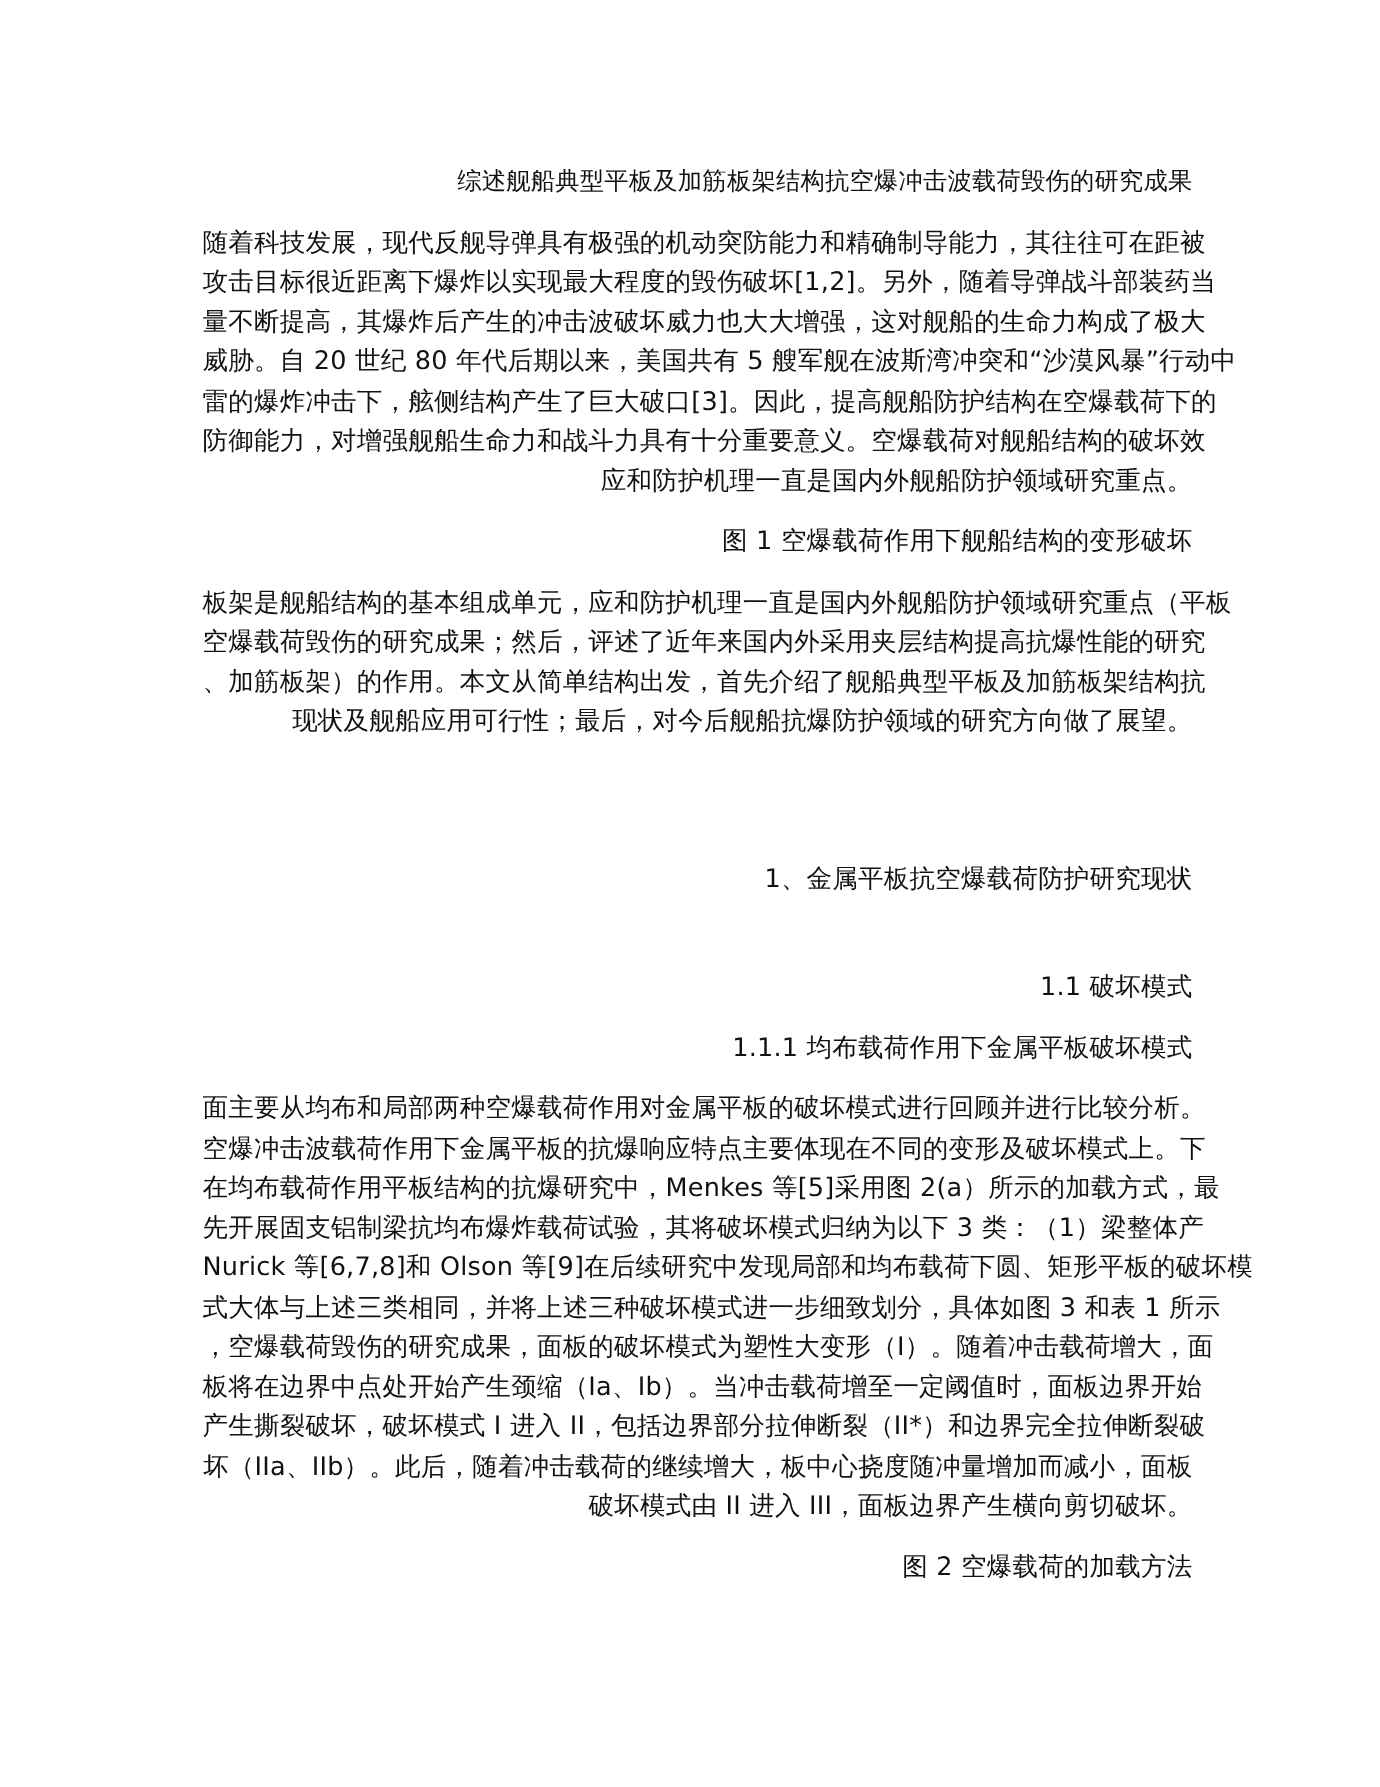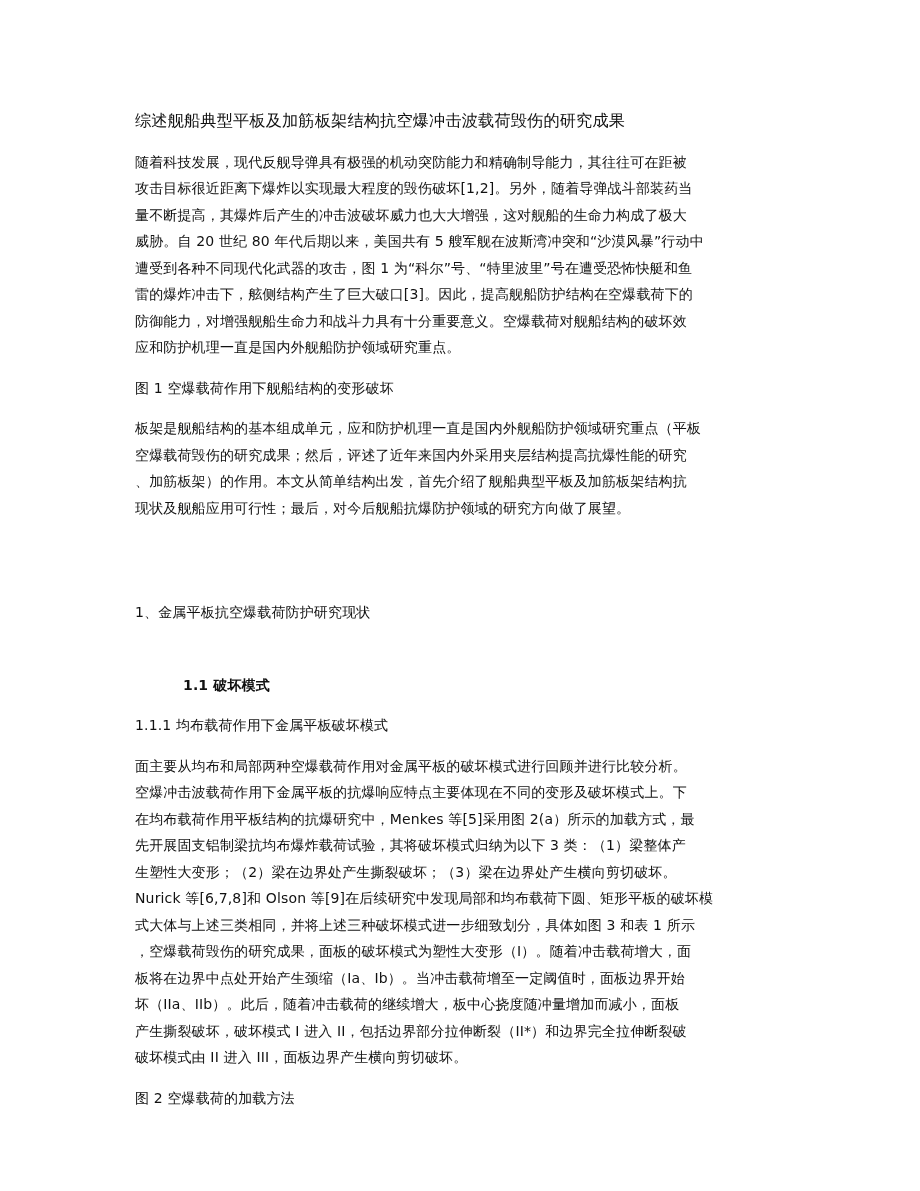--- a/index.html
+++ b/index.html
@@ -4,24 +4,24 @@
   <style>
     html, body { margin: 0; padding: 0; background: #ffffff; }
     body {
       width: 920px; height: 1191px; position: relative; overflow: hidden;
       font-family: "DejaVu Sans", "Liberation Sans", sans-serif;
       color: #111111;
     }
     .page {
       position: absolute; left: 135px; top: 108px; width: 660px;
     }
-    .block { margin: 0; }
+    .block { margin: 0; text-align: right; }
     .line {
       display: block; white-space: nowrap;
-      font-size: 14px; line-height: 26.5px; height: 26.5px;
+      font-size: 17px; line-height: 26.5px; height: 26.5px;
       letter-spacing: 0.15px;
     }
     .title-line { font-size: 16.2px; line-height: 26px; }
     .gap-s { height: 14px; }
     .gap-l { height: 78px; }
     .gap-xl { height: 46px; }
   </style>
 </head>
 <body>
 
@@ -30,21 +30,20 @@
   <p class="block">
     <span class="line title-line">综述舰船典型平板及加筋板架结构抗空爆冲击波载荷毁伤的研究成果</span>
   </p>
   <div class="gap-s"></div>
 
   <p class="block">
     <span class="line">随着科技发展，现代反舰导弹具有极强的机动突防能力和精确制导能力，其往往可在距被</span>
     <span class="line">攻击目标很近距离下爆炸以实现最大程度的毁伤破坏[1,2]。另外，随着导弹战斗部装药当</span>
     <span class="line">量不断提高，其爆炸后产生的冲击波破坏威力也大大增强，这对舰船的生命力构成了极大</span>
     <span class="line">威胁。自 20 世纪 80 年代后期以来，美国共有 5 艘军舰在波斯湾冲突和“沙漠风暴”行动中</span>
-    <span class="line">遭受到各种不同现代化武器的攻击，图 1 为“科尔”号、“特里波里”号在遭受恐怖快艇和鱼</span>
     <span class="line">雷的爆炸冲击下，舷侧结构产生了巨大破口[3]。因此，提高舰船防护结构在空爆载荷下的</span>
     <span class="line">防御能力，对增强舰船生命力和战斗力具有十分重要意义。空爆载荷对舰船结构的破坏效</span>
     <span class="line">应和防护机理一直是国内外舰船防护领域研究重点。</span>
   </p>
   <div class="gap-s"></div>
 
   <p class="block">
     <span class="line">图 1 空爆载荷作用下舰船结构的变形破坏</span>
   </p>
   <div class="gap-s"></div>
@@ -55,42 +54,41 @@
     <span class="line">、加筋板架）的作用。本文从简单结构出发，首先介绍了舰船典型平板及加筋板架结构抗</span>
     <span class="line">现状及舰船应用可行性；最后，对今后舰船抗爆防护领域的研究方向做了展望。</span>
   </p>
   <div class="gap-l"></div>
 
   <h2 class="block" style="font-weight:normal;">
     <span class="line">1、金属平板抗空爆载荷防护研究现状</span>
   </h2>
   <div class="gap-xl"></div>
 
-  <h3 class="block" style="font-weight:bold;margin-left:48px;">
+  <h3 class="block" style="font-weight:normal;margin-left:48px;">
     <span class="line">1.1 破坏模式</span>
   </h3>
   <div class="gap-s"></div>
 
   <h4 class="block" style="font-weight:normal;">
     <span class="line">1.1.1 均布载荷作用下金属平板破坏模式</span>
   </h4>
   <div class="gap-s"></div>
 
   <p class="block">
     <span class="line">面主要从均布和局部两种空爆载荷作用对金属平板的破坏模式进行回顾并进行比较分析。</span>
     <span class="line">空爆冲击波载荷作用下金属平板的抗爆响应特点主要体现在不同的变形及破坏模式上。下</span>
     <span class="line">在均布载荷作用平板结构的抗爆研究中，Menkes 等[5]采用图 2(a）所示的加载方式，最</span>
     <span class="line">先开展固支铝制梁抗均布爆炸载荷试验，其将破坏模式归纳为以下 3 类：（1）梁整体产</span>
-    <span class="line">生塑性大变形；（2）梁在边界处产生撕裂破坏；（3）梁在边界处产生横向剪切破坏。</span>
     <span class="line">Nurick 等[6,7,8]和 Olson 等[9]在后续研究中发现局部和均布载荷下圆、矩形平板的破坏模</span>
     <span class="line">式大体与上述三类相同，并将上述三种破坏模式进一步细致划分，具体如图 3 和表 1 所示</span>
     <span class="line">，空爆载荷毁伤的研究成果，面板的破坏模式为塑性大变形（I）。随着冲击载荷增大，面</span>
     <span class="line">板将在边界中点处开始产生颈缩（Ia、Ib）。当冲击载荷增至一定阈值时，面板边界开始</span>
+    <span class="line">产生撕裂破坏，破坏模式 I 进入 II，包括边界部分拉伸断裂（II*）和边界完全拉伸断裂破</span>
     <span class="line">坏（IIa、IIb）。此后，随着冲击载荷的继续增大，板中心挠度随冲量增加而减小，面板</span>
-    <span class="line">产生撕裂破坏，破坏模式 I 进入 II，包括边界部分拉伸断裂（II*）和边界完全拉伸断裂破</span>
     <span class="line">破坏模式由 II 进入 III，面板边界产生横向剪切破坏。</span>
   </p>
   <div class="gap-s"></div>
 
   <p class="block">
     <span class="line">图 2 空爆载荷的加载方法</span>
   </p>
 
 </div>
 

